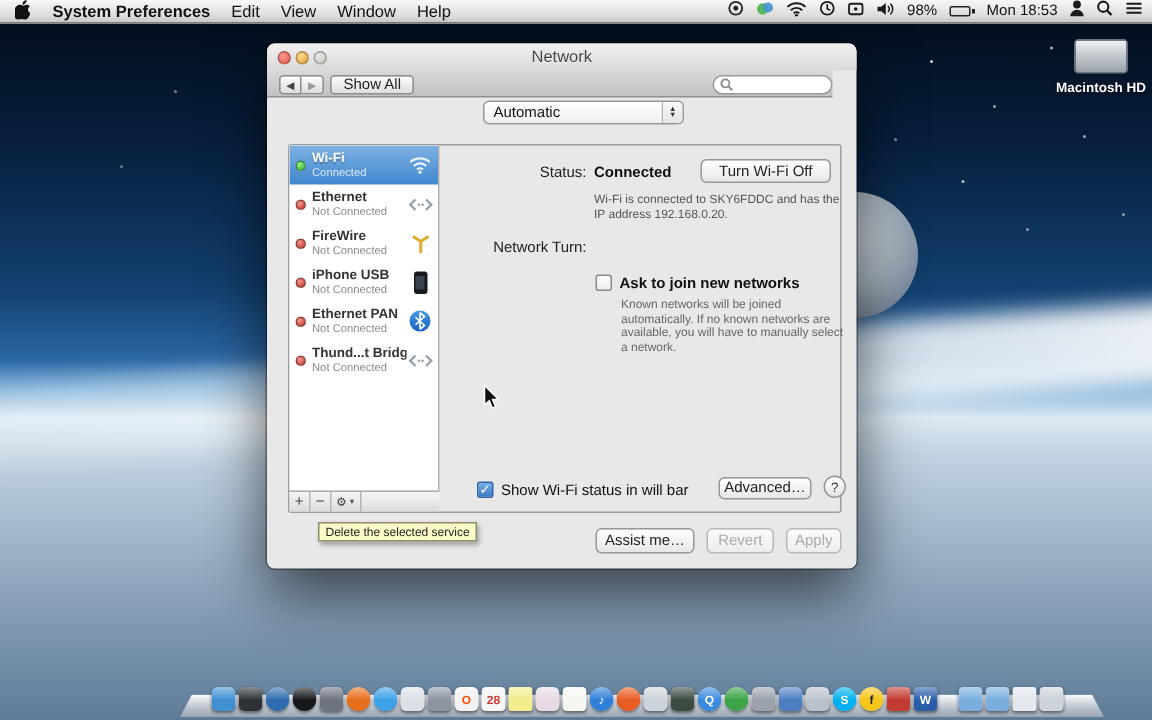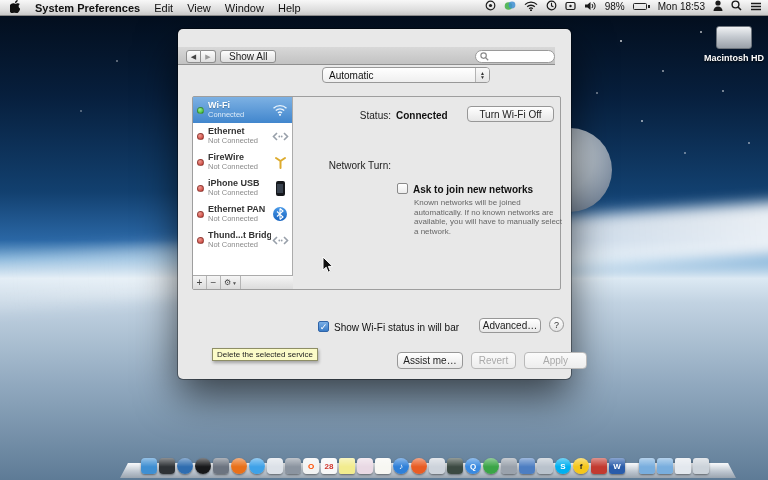--- a/index.html
+++ b/index.html
@@ -55,23 +55,23 @@
     display:flex; align-items:center; }
   .searchbox { position:absolute; left:297px; top:3px; width:80px; height:13px; border-radius:7px;
     background:#fff; border:1px solid #9a9a9a; display:flex; align-items:center; padding-left:4px; }
   .content { position:absolute; left:0; top:37px; right:0; bottom:0; }
   .loclabel { position:absolute; left:40px; width:100px; text-align:right; top:3px; }
   .popup { position:absolute; height:16px; background:linear-gradient(#ffffff,#efefef); border:1px solid #989898;
     border-radius:4px; font-size:10px; color:#111; display:flex; align-items:center; padding-left:6px; }
   .popup .stepper { margin-left:auto; align-self:stretch; width:14px; border-left:1px solid #b3b3b3;
     display:flex; flex-direction:column; align-items:center; justify-content:center; font-size:5px; line-height:4px; color:#333;
     background:linear-gradient(#fafafa,#e4e4e4); border-radius:0 3px 3px 0; }
-  .loc-popup { left:144px; top:41px; width:168px;gap:44px; }
-
-  .groupbox { position:absolute; left:14px; top:67px; width:369px; height:194px; border:1px solid #9e9e9e;
+  .loc-popup { left:144px; top:41px; width:134px;gap:44px; }
+
+  .groupbox { position:absolute; left:14px; top:67px; width:369px; height:246px; border:1px solid #9e9e9e;
     background:#e8e8e8; border-radius:2px; }
   .sidebar { position:absolute; left:0; top:0; width:100px; bottom:14px; background:#fff; border-right:1px solid #ababab; overflow:hidden; }
   .svc { height:26px; display:flex; align-items:center; padding:0 3px 0 4px; }
   .svc.sel { background:linear-gradient(180deg,#7db1e3,#4186cd); }
   .dot { width:7px; height:7px; border-radius:50%; flex:0 0 auto; border:1px solid rgba(0,0,0,.3); }
   .dot.green { background:radial-gradient(circle at 35% 30%,#9bee8e,#2fb52f); }
   .dot.red   { background:radial-gradient(circle at 35% 30%,#f09a92,#c4352b); }
   .sinfo { flex:1; padding-left:4px; overflow:hidden; line-height:10px; }
   .snm { display:block; font-size:9px; font-weight:bold; color:#333; white-space:nowrap; }
   .sst { display:block; font-size:7.5px; color:#8a8a8a; white-space:nowrap; }
@@ -197,20 +197,28 @@
             <circle cx="4.5" cy="4.5" r="3.4" fill="none" stroke="#1a1a1a" stroke-width="1.4"></circle>
             <path d="M7 7 L10 10" stroke="#1a1a1a" stroke-width="1.6"></path>
           </svg></span>
       <span><svg width="12" height="9">
             <path d="M1 1.5 H11 M1 4.5 H11 M1 7.5 H11" stroke="#1a1a1a" stroke-width="1.4"></path>
           </svg></span>
     </div>
   </div>
 
   <div class="window">
+    <div class="titlebar">
+      <div class="lights">
+        <span class="light l-red"></span>
+        <span class="light l-yel"></span>
+        <span class="light l-gry"></span>
+      </div>
+      <span class="wtitle">Network</span>
+    </div>
     <div class="toolbar">
       <div class="navbtns">
         <span class="navbtn back">◀</span>
         <span class="navbtn fwd">▶</span>
       </div>
       <span class="showall">Show All</span>
       <span class="searchbox">
         <svg width="9" height="9">
             <circle cx="3.6" cy="3.6" r="2.7" fill="none" stroke="#8a8a8a" stroke-width="1.2"></circle>
             <path d="M5.6 5.6 L8.2 8.2" stroke="#8a8a8a" stroke-width="1.3"></path>
@@ -313,38 +321,39 @@
           <span class="sbtn">−</span>
           <span class="sbtn gear">
               <span>⚙</span>
               <span class="gear-caret">▼</span>
             </span>
         </div>
 
         <span class="rp-label" style="left:120px;top:13px;width:78px">Status:</span>
         <span class="rp-bold" style="left:203px;top:13px">Connected</span>
         <span class="btn turnoff">Turn Wi-Fi Off</span>
+        <span class="rp-small" style="left:203px;top:31px;width:165px">Wi-Fi is connected to SKY6FDDC and has the IP address 192.168.0.20.</span>
 
         <span class="rp-label" style="left:100px;top:63px;width:98px">Network Turn:</span>
 
         <span class="cb" style="left:204px;top:86px"></span>
         <span class="cb-label b" style="left:220px;top:87px">Ask to join new networks</span>
         <span class="rp-small" style="left:221px;top:101px;width:152px;color:#666">Known networks will be joined automatically. If no known networks are available, you will have to manually select a network.</span>
 
         <span class="cb checked" style="left:125px;top:224px">✓</span>
         <span class="cb-label" style="left:141px;top:225px">Show Wi-Fi status in will bar</span>
         <span class="btn advbtn">Advanced…</span>
         <span class="helpbtn">?</span>
       </div>
 
       <div class="tooltip" style="top:282px">Delete the selected service</div>
 
       <span class="btn footer-btn" style="left:219px;top:286px;width:66px">Assist me…</span>
       <span class="btn footer-btn disabled" style="left:293px;top:286px;width:45px">Revert</span>
-      <span class="btn footer-btn disabled" style="left:346px;top:286px;width:63px">Apply</span>
+      <span class="btn footer-btn disabled" style="left:346px;top:286px;width:37px">Apply</span>
     </div>
   </div>
 
   <div class="shelf"></div>
   <div class="dockicons">
       <span class="dicon" style="background: linear-gradient(rgba(255, 255, 255, 0.45), rgba(255, 255, 255, 0) 55%), linear-gradient(rgb(63, 143, 210), rgb(63, 143, 210)); border-radius: 4px;"></span>
       <span class="dicon" style="background: linear-gradient(rgba(255, 255, 255, 0.45), rgba(255, 255, 255, 0) 55%), linear-gradient(rgb(46, 50, 54), rgb(46, 50, 54)); border-radius: 4px;"></span>
       <span class="dicon" style="background: linear-gradient(rgba(255, 255, 255, 0.45), rgba(255, 255, 255, 0) 55%), linear-gradient(rgb(47, 109, 176), rgb(47, 109, 176)); border-radius: 50%;"></span>
       <span class="dicon" style="background: linear-gradient(rgba(255, 255, 255, 0.45), rgba(255, 255, 255, 0) 55%), linear-gradient(rgb(23, 24, 26), rgb(23, 24, 26)); border-radius: 50%;"></span>
       <span class="dicon" style="background: linear-gradient(rgba(255, 255, 255, 0.45), rgba(255, 255, 255, 0) 55%), linear-gradient(rgb(108, 116, 128), rgb(108, 116, 128)); border-radius: 4px;"></span>

